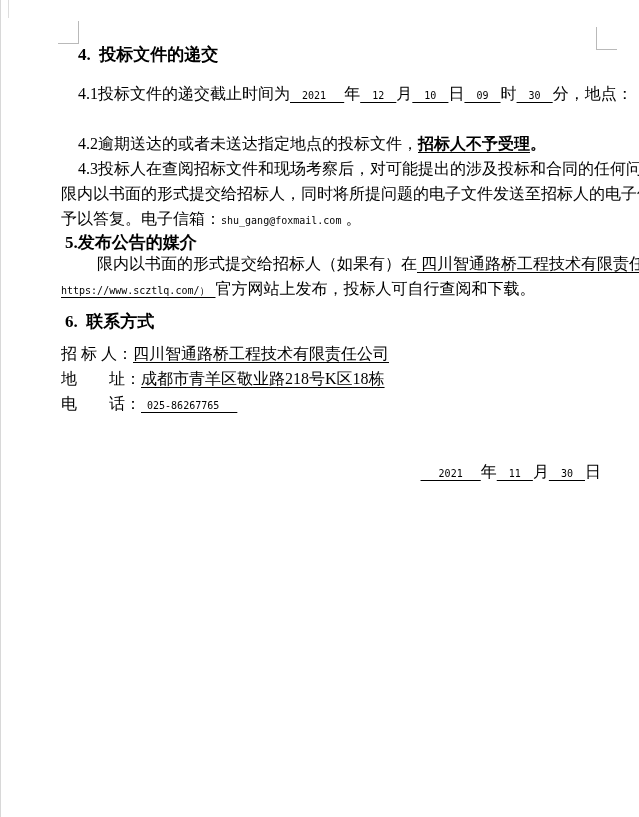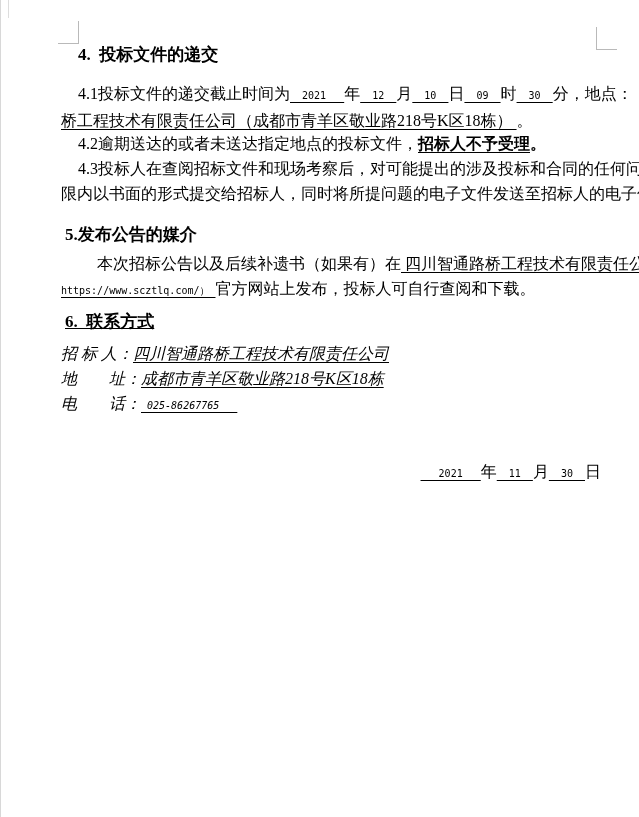--- a/index.html
+++ b/index.html
@@ -12,69 +12,69 @@
   
   .edge-left{position:absolute;left:0;top:0;width:1px;height:817px;background:#d8d8d8;}
   .edge-stub{position:absolute;left:8px;top:0;width:1px;height:18px;background:#dddddd;}
   
   .cropmark{position:absolute;width:20px;height:22px;}
   .cropmark.tl{left:58px;top:21px;border-right:1px solid #b9b9b9;border-bottom:1px solid #b9b9b9;}
   .cropmark.tr{left:596px;top:27px;border-left:1px solid #b9b9b9;border-bottom:1px solid #b9b9b9;}
 
   .h{position:absolute;margin:0;font-weight:bold;font-size:17px;line-height:22px;white-space:pre;}
   .h4{left:78px;top:44px;}
-  .h5{left:65px;top:224px;}
-  .h6{left:65px;top:311px;text-decoration:underline;}
+  .h5{left:65px;top:232px;}
+  .h6{left:65px;top:311px;}
 
   .blk{position:absolute;left:61px;width:545px;}
   .line{line-height:25px;white-space:pre;}
   .indent1{padding-left:17px;}
   .indent2{padding-left:36px;}
 
   .p41{top:81px;}
   .p42{top:131px;}
   .p43{top:156px;}
   .p5{top:251px;}
   .contacts{top:341px;}
-  .row{line-height:25px;white-space:pre;font-style:italic;}
+  .row{line-height:25px;white-space:pre;}
 
   .dateline{position:absolute;right:38px;top:459px;line-height:25px;white-space:pre;text-align:center;}
 
   .u{text-decoration:underline;text-decoration-thickness:1px;text-underline-offset:3px;}
   .b{font-weight:bold;text-align:center;}
   .mono{font-family:"DejaVu Sans Mono","Liberation Mono",monospace;font-size:10px;}
 </style>
 </head>
 <body>
 
 <div class="edge-left"></div>
 <div class="edge-stub"></div>
 <div class="cropmark tl"></div>
 <div class="cropmark tr"></div>
 
 <h2 class="h h4">4.  投标文件的递交</h2>
 
 <div class="blk p41">
   <div class="line indent1"><span>4.1投标文件的递交截止时间为</span><span class="u mono">  2021   </span><span>年</span><span class="u mono">  12  </span><span>月</span><span class="u mono">  10  </span><span>日</span><span class="u mono">  09  </span><span>时</span><span class="u mono">  30  </span><span>分，地点：</span></div>
-  <div class="line"><span class="u">桥工程技术有限责任公司（成都市青羊区敬业路218号K区18栋） </span><span>。</span></div>
 </div>
 
 <div class="blk p42">
   <div class="line indent1"><span>4.2逾期送达的或者未送达指定地点的投标文件，</span><span class="b u">招标人不予受理</span><span class="b">。</span></div>
 </div>
 
 <div class="blk p43">
   <div class="line indent1">4.3投标人在查阅招标文件和现场考察后，对可能提出的涉及投标和合同的任何问题，均应在规定的期</div>
   <div class="line">限内以书面的形式提交给招标人，同时将所提问题的电子文件发送至招标人的电子信箱内，以便招标人</div>
+  <div class="line"><span>予以答复。电子信箱：</span><span class="mono">shu_gang@foxmail.com</span><span> 。</span></div>
 </div>
 
 <h2 class="h h5">5.发布公告的媒介</h2>
 
 <div class="blk p5">
-  <div class="line indent2"><span>本次招标公告以及后续补遗书（如果有）在</span><span class="u"> 四川智通路桥工程技术有限责任公司（网址：</span></div>
+  <div class="line indent2"><span>限内以书面的形式提交给招标人（如果有）在</span><span class="u"> 四川智通路桥工程技术有限责任公司（网址：</span></div>
   <div class="line"><span class="u mono">https://www.scztlq.com/） </span><span>官方网站上发布，投标人可自行查阅和下载。</span></div>
 </div>
 
 <h2 class="h h6">6.  联系方式</h2>
 
 <div class="blk contacts">
   <div class="row"><span>招 标 人：</span><span class="u">四川智通路桥工程技术有限责任公司</span></div>
   <div class="row"><span>地　　址：</span><span class="u">成都市青羊区敬业路218号K区18栋</span></div>
   <div class="row"><span>电　　话：</span><span class="u mono"> 025-86267765   </span></div>
 </div>

